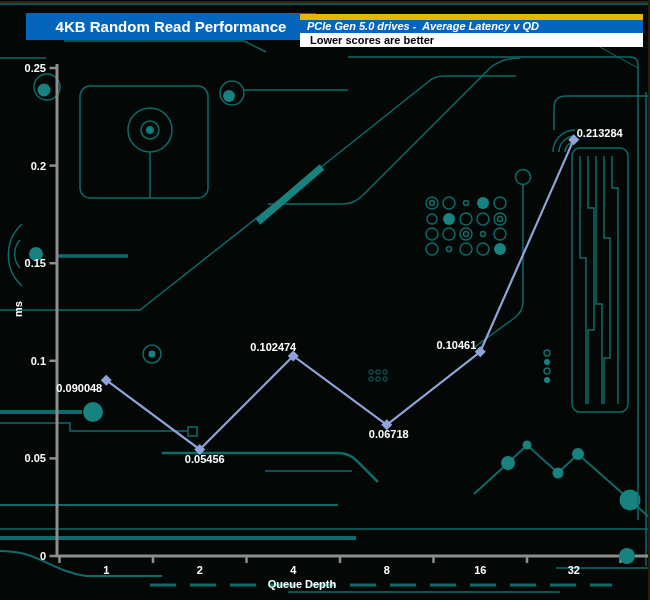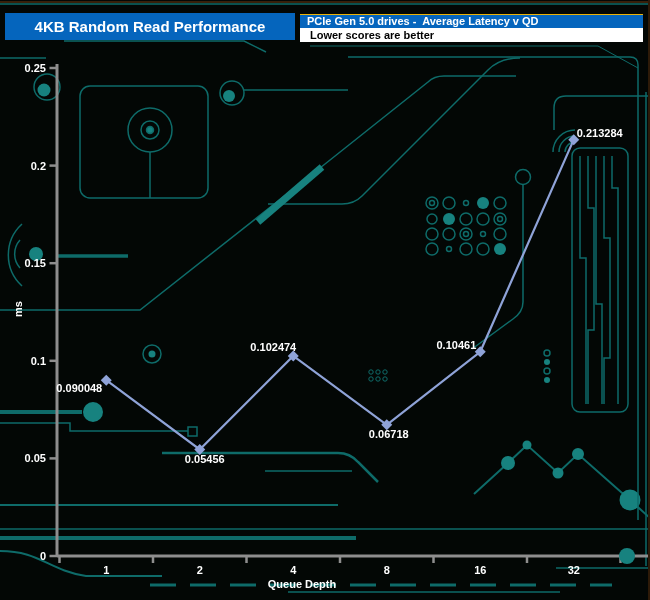--- a/index.html
+++ b/index.html
@@ -5,29 +5,29 @@
   html,body{margin:0;padding:0;background:#000;}
   #screen{
     position:relative;width:650px;height:600px;overflow:hidden;
     background:#030705;
     font-family:"Liberation Sans","DejaVu Sans",sans-serif;
   }
   #chart-svg{position:absolute;left:0;top:0;}
   .edge-top{position:absolute;left:0;top:1px;width:650px;height:2px;background:#38200a;}
   .edge-right{position:absolute;right:0;top:0;width:2px;height:600px;background:#2e1a08;}
   .title-box{
-    position:absolute;left:5px;top:13px;width:290px;height:27px;
+    position:absolute;left:26px;top:13px;width:290px;height:27px;
     background:#0565bd;color:#fff;display:flex;align-items:center;justify-content:center;
     font-size:15px;font-weight:700;letter-spacing:0;
   }
   .hdr{position:absolute;left:300px;top:14px;width:343px;}
   .hdr-sub{
-    height:13px;background:#0565bd;border-top:1px solid #eab308;
+    height:13px;background:#0565bd;border-top:6px solid #eab308;
     color:#fff;font-size:11px;font-weight:700;line-height:13px;
-    padding-left:7px;white-space:pre;overflow:hidden;
+    padding-left:7px;white-space:pre;overflow:hidden;font-style:italic;
   }
   .hdr-note{
     height:14px;background:#fff;color:#000;
     font-size:11px;font-weight:700;line-height:14px;padding-left:10px;white-space:pre;overflow:hidden;
   }
 </style>
 </head>
 <body>
 
 <div id="screen">

